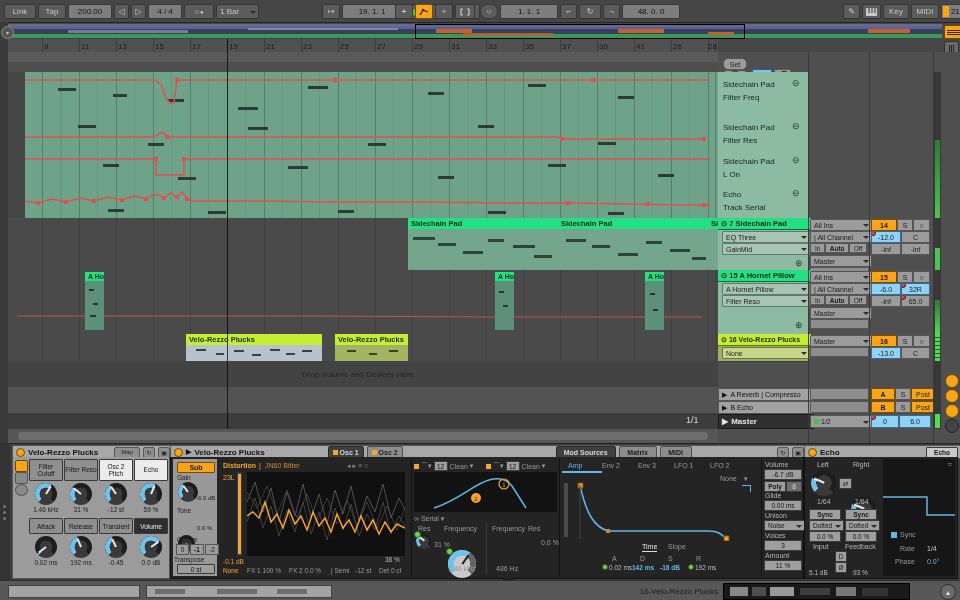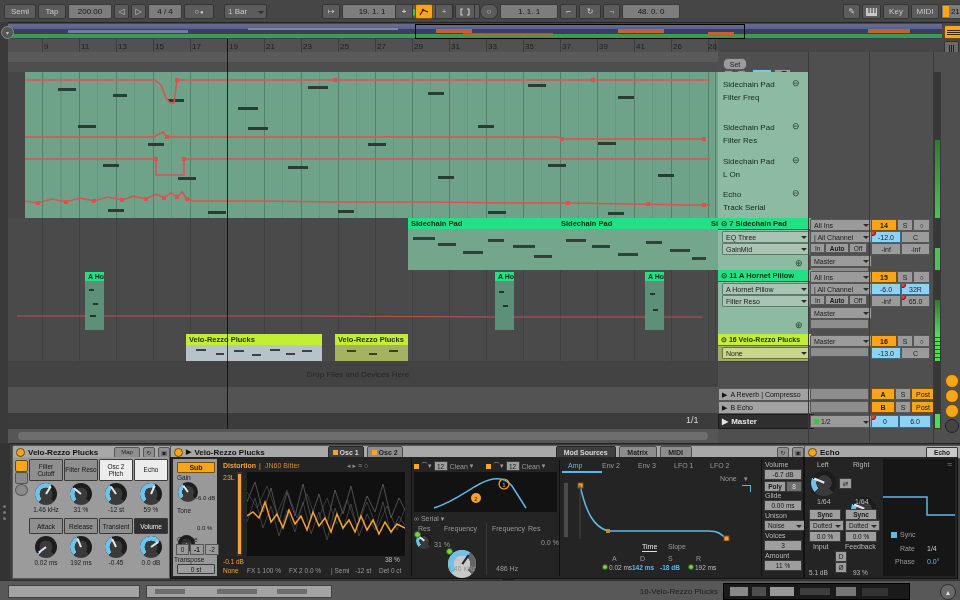--- a/index.html
+++ b/index.html
@@ -57,31 +57,31 @@
   svg{display:block;}
   .etxt{font-size:7px;color:#9a9a9a;}
 </style>
 </head>
 <body>
 
 <div class="app">
 
   <div id="toolbar">
     <div class="grp" style="left:4px;">
-      <div class="tbtn" style="width:30px;">Semi</div>
+      <div class="tbtn" style="width:30px;">Link</div>
       <div class="tbtn" style="width:26px;">Tap</div>
       <div class="tdisp" style="width:42px;">200.00</div>
       <div class="tbtn" style="width:13px;">◁</div>
       <div class="tbtn" style="width:13px;">▷</div>
       <div class="tdisp" style="width:32px;">4 / 4</div>
       <div class="tbtn" style="width:28px;gap:1px;">
         <span>○</span>
           <span style="font-size:6px;">●</span>
       </div>
-      <div class="tbtn dd" style="width:38px;color:#c9c9c9;margin-left:8px;">1 Bar</div>
+      <div class="tbtn dd" style="width:38px;color:#c9c9c9;">1 Bar</div>
     </div>
     <div class="grp" style="left:322px;">
       <div class="tbtn" style="width:16px;">↦</div>
       <div class="tdisp" style="width:58px;">19. 1. 1</div>
       <div class="tbtn" style="width:22px;color:#35d435;font-size:10px;">▶</div>
       <div class="tbtn" style="width:22px;color:#111;font-size:9px;">■</div>
       <div class="tbtn" style="width:22px;color:#111;font-size:9px;">●</div>
     </div>
     <div class="grp" style="left:395px;">
       <div class="tbtn" style="width:16px;font-weight:bold;">+</div>
@@ -341,21 +341,21 @@
         <svg width="73" height="16">
             <rect x="12" y="5" width="9" height="2" fill="#3c4220"></rect>
             <rect x="34" y="8" width="8" height="2" fill="#3c4220"></rect>
             <rect x="54" y="5" width="9" height="2" fill="#3c4220"></rect>
           </svg>
       </div>
     </div>
   </div>
 
   <div class="abs" style="left:8px;top:361px;width:710px;height:26px;background:#434343;border-bottom:1px solid #2e2e2e;">
-    <span class="abs" style="left:250px;top:9px;width:200px;text-align:center;color:#262626;font-size:8px;">Drop Files and Devices Here</span>
+    <span class="abs" style="left:250px;top:9px;width:200px;text-align:center;color:#262626;font-size:8px;">Drop Volume and Devices Here</span>
   </div>
 
   <div class="abs" style="left:8px;top:387px;width:710px;height:13px;background:#535353;border-bottom:1px solid #3a3a3a;"></div>
   <div class="abs" style="left:8px;top:400px;width:710px;height:13px;background:#535353;border-bottom:1px solid #3a3a3a;"></div>
   <div class="abs" style="left:8px;top:413px;width:710px;height:16px;background:#3c3c3c;border-bottom:1px solid #2a2a2a;">
     <span class="abs" style="left:678px;top:2px;color:#d6d6d6;font-size:9px;">1/1</span>
   </div>
   <div class="abs" style="left:8px;top:429px;width:710px;height:14px;background:#565656;">
     <div class="abs" style="left:10px;top:3px;width:690px;height:8px;background:#6e6e6e;border-radius:4px;"></div>
   </div>
@@ -420,21 +420,21 @@
       <span class="autodot"></span>
       <span>-12.0</span>
     </div>
   <div class="abs box" style="left:901px;top:231px;width:27px;height:10px;">C</div>
   <div class="abs box" style="left:871px;top:243px;width:28px;height:10px;">-inf</div>
   <div class="abs box" style="left:901px;top:243px;width:27px;height:10px;">-inf</div>
 
   <div class="abs" style="left:718px;top:270px;width:90px;height:64px;background:#8cbba2;border-bottom:1px solid #3a3a3a;">
     <div class="ttl abs" style="left:0;top:0;width:90px;height:11px;">
       <span>⊙</span>
-        <span>11 A Hornet Pillow</span>
+        <span>15 A Hornet Pillow</span>
     </div>
     <div class="abs box hdd dd" style="left:4px;top:13px;width:83px;height:10px;">A Hornet Pillow</div>
     <div class="abs box hdd dd" style="left:4px;top:25px;width:83px;height:10px;">Filter Reso</div>
     <div class="abs" style="left:77px;top:50px;font-size:9px;color:#2a3c32;">⊕</div>
   </div>
   <div class="abs box dd" style="left:810px;top:271px;width:57px;height:10px;">All Ins</div>
   <div class="abs box dd" style="left:810px;top:283px;width:57px;height:10px;">| All Channel</div>
   <div class="abs" style="left:810px;top:295px;width:57px;height:10px;display:flex;">
     <span class="seg" style="width:15px;">In</span>
     <span class="seg orng" style="width:24px;">Auto</span>

